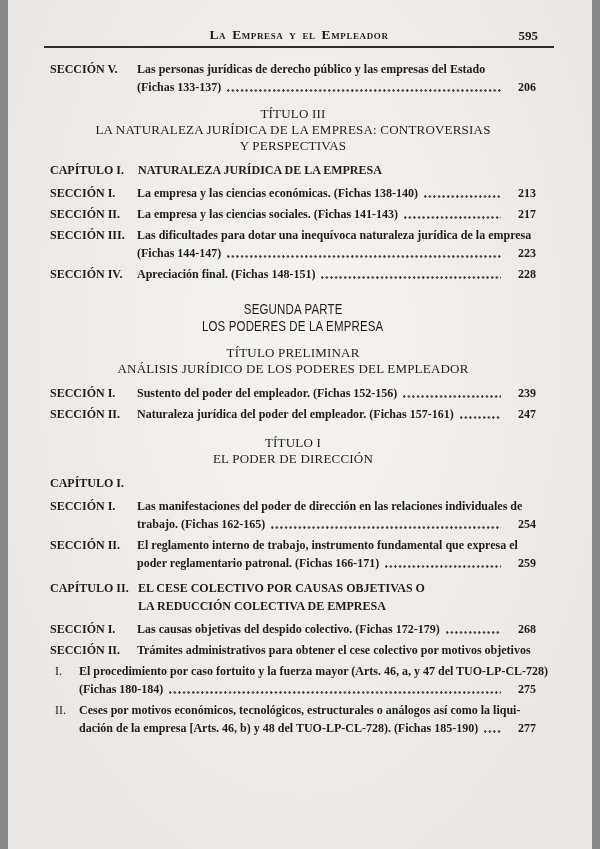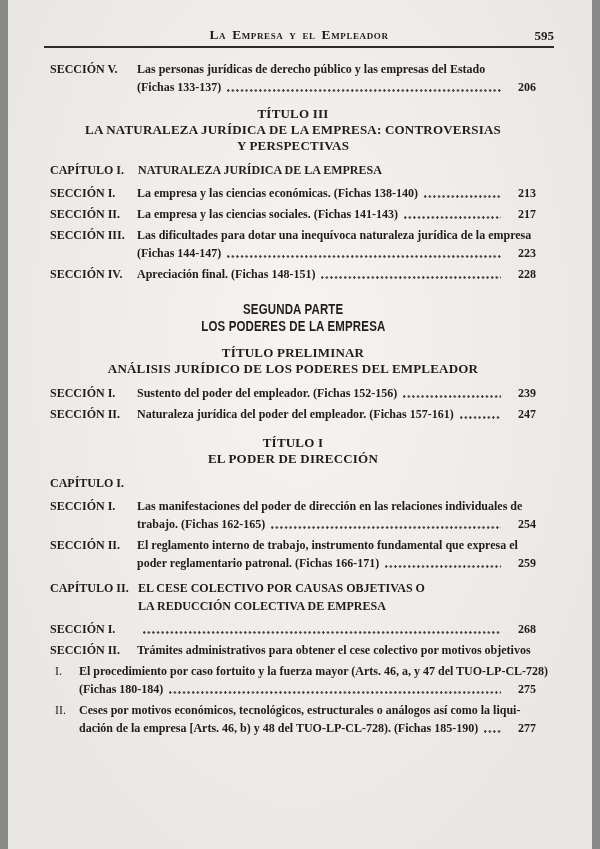--- a/index.html
+++ b/index.html
@@ -17,42 +17,42 @@
     position:relative;text-align:center;
     margin:0 -18px 12px -6px;
     border-bottom:2px solid #2e2c29;
     padding-bottom:2px;
   }
   .head-title{
     display:inline-block;font-weight:bold;font-variant:small-caps;
     font-size:13.5px;letter-spacing:0.6px;word-spacing:2px;line-height:18px;
   }
   .head-page{
-    position:absolute;right:0;bottom:1px;
+    position:absolute;right:16px;bottom:1px;
     font-weight:bold;font-size:13px;line-height:18px;
   }
   
   .row{display:flex;margin-bottom:3px;}
   .row .label{flex:0 0 87px;font-weight:bold;line-height:18px;white-space:nowrap;}
   .row .body{flex:1;min-width:0;}
   .line{display:flex;align-items:baseline;white-space:nowrap;line-height:18px;font-weight:bold;}
   .txt{flex:0 1 auto;}
   .leader{
     flex:1 1 10px;min-width:10px;align-self:flex-end;height:5px;
     margin:0 5px 3px 6px;
     background-image:radial-gradient(circle at 1.2px 2.5px,#45423d 1.05px,transparent 1.35px);
     background-size:4.6px 5px;background-repeat:repeat-x;
   }
   .pg{flex:0 0 30px;text-align:right;line-height:18px;}
   .row.chapter{margin:7px 0 5px;}
   .row.chapter .label{flex:0 0 88px;}
   .row.item{padding-left:5px;}
   .row.item .label{flex:0 0 24px;font-weight:normal;}
   
-  .heading{text-align:center;font-weight:bold;margin:10px 0 7px;}
+  .heading{text-align:center;font-weight:normal;margin:10px 0 7px;}
   .heading.serif .hline{font-size:13px;line-height:16px;letter-spacing:0.2px;}
   .heading.sans{margin:18px 0 8px;font-family:"Liberation Sans","DejaVu Sans",sans-serif;}
   .heading.sans .hline{font-size:14px;line-height:17px;}
   .heading.sans .hspan{display:inline-block;transform:scaleX(0.82);transform-origin:50% 50%;letter-spacing:0.2px;}
   .heading.titulo1{margin-top:12px;}
 </style>
 </head>
 <body>
 
 <div class="page">
@@ -200,20 +200,21 @@
           </div>
           <div class="line">
             <span class="txt">LA REDUCCIÓN COLECTIVA DE EMPRESA</span>
           </div>
         </div>
       </div>
       <div class="row section">
         <span class="label">SECCIÓN I.</span>
         <div class="body">
           <div class="line">
+            <span class="txt">Las causas objetivas del despido colectivo. (Fichas 172-179)</span>
             <span class="leader"></span>
             <span class="pg">268</span>
           </div>
         </div>
       </div>
       <div class="row section">
         <span class="label">SECCIÓN II.</span>
         <div class="body">
           <div class="line">
             <span class="txt">Trámites administrativos para obtener el cese colectivo por motivos objetivos</span>

